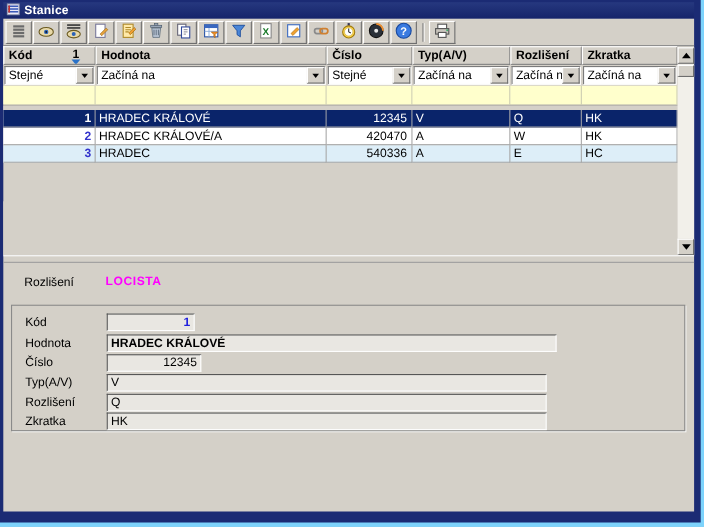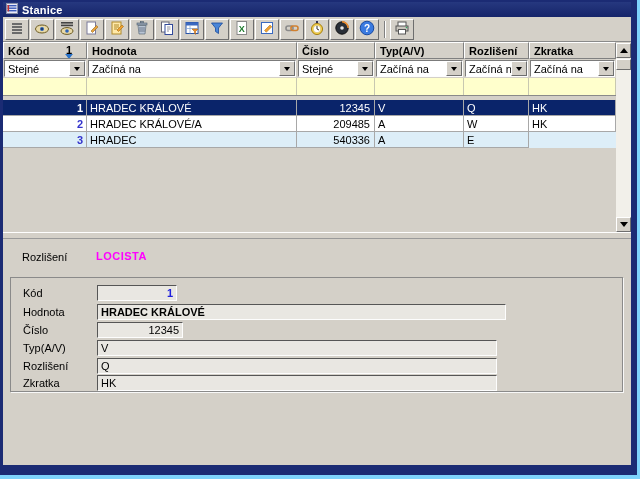--- a/index.html
+++ b/index.html
@@ -295,31 +295,32 @@
         <div class="dcell kodcell c0">1</div>
         <div class="dcell txtcell c1">HRADEC KRÁLOVÉ</div>
         <div class="dcell numcell c2">12345</div>
         <div class="dcell txtcell c3">V</div>
         <div class="dcell txtcell c4">Q</div>
         <div class="dcell txtcell c5">HK</div>
       </div>
       <div class="row drow">
         <div class="dcell kodcell c0">2</div>
         <div class="dcell txtcell c1">HRADEC KRÁLOVÉ/A</div>
-        <div class="dcell numcell c2">209485</div>
+        <div class="dcell numcell c2">420470</div>
         <div class="dcell txtcell c3">A</div>
         <div class="dcell txtcell c4">W</div>
         <div class="dcell txtcell c5">HK</div>
       </div>
       <div class="row drow alt">
         <div class="dcell kodcell c0">3</div>
         <div class="dcell txtcell c1">HRADEC</div>
         <div class="dcell numcell c2">540336</div>
         <div class="dcell txtcell c3">A</div>
         <div class="dcell txtcell c4">E</div>
+        <div class="dcell txtcell c5">HC</div>
       </div>
     </div>
     <div class="gridvoid"></div>
 
     <div class="vscroll">
       <div class="sbtn up">
           <span class="arrow-up"></span>
         </div>
       <div class="sthumb"></div>
       <div class="sbtn down">

